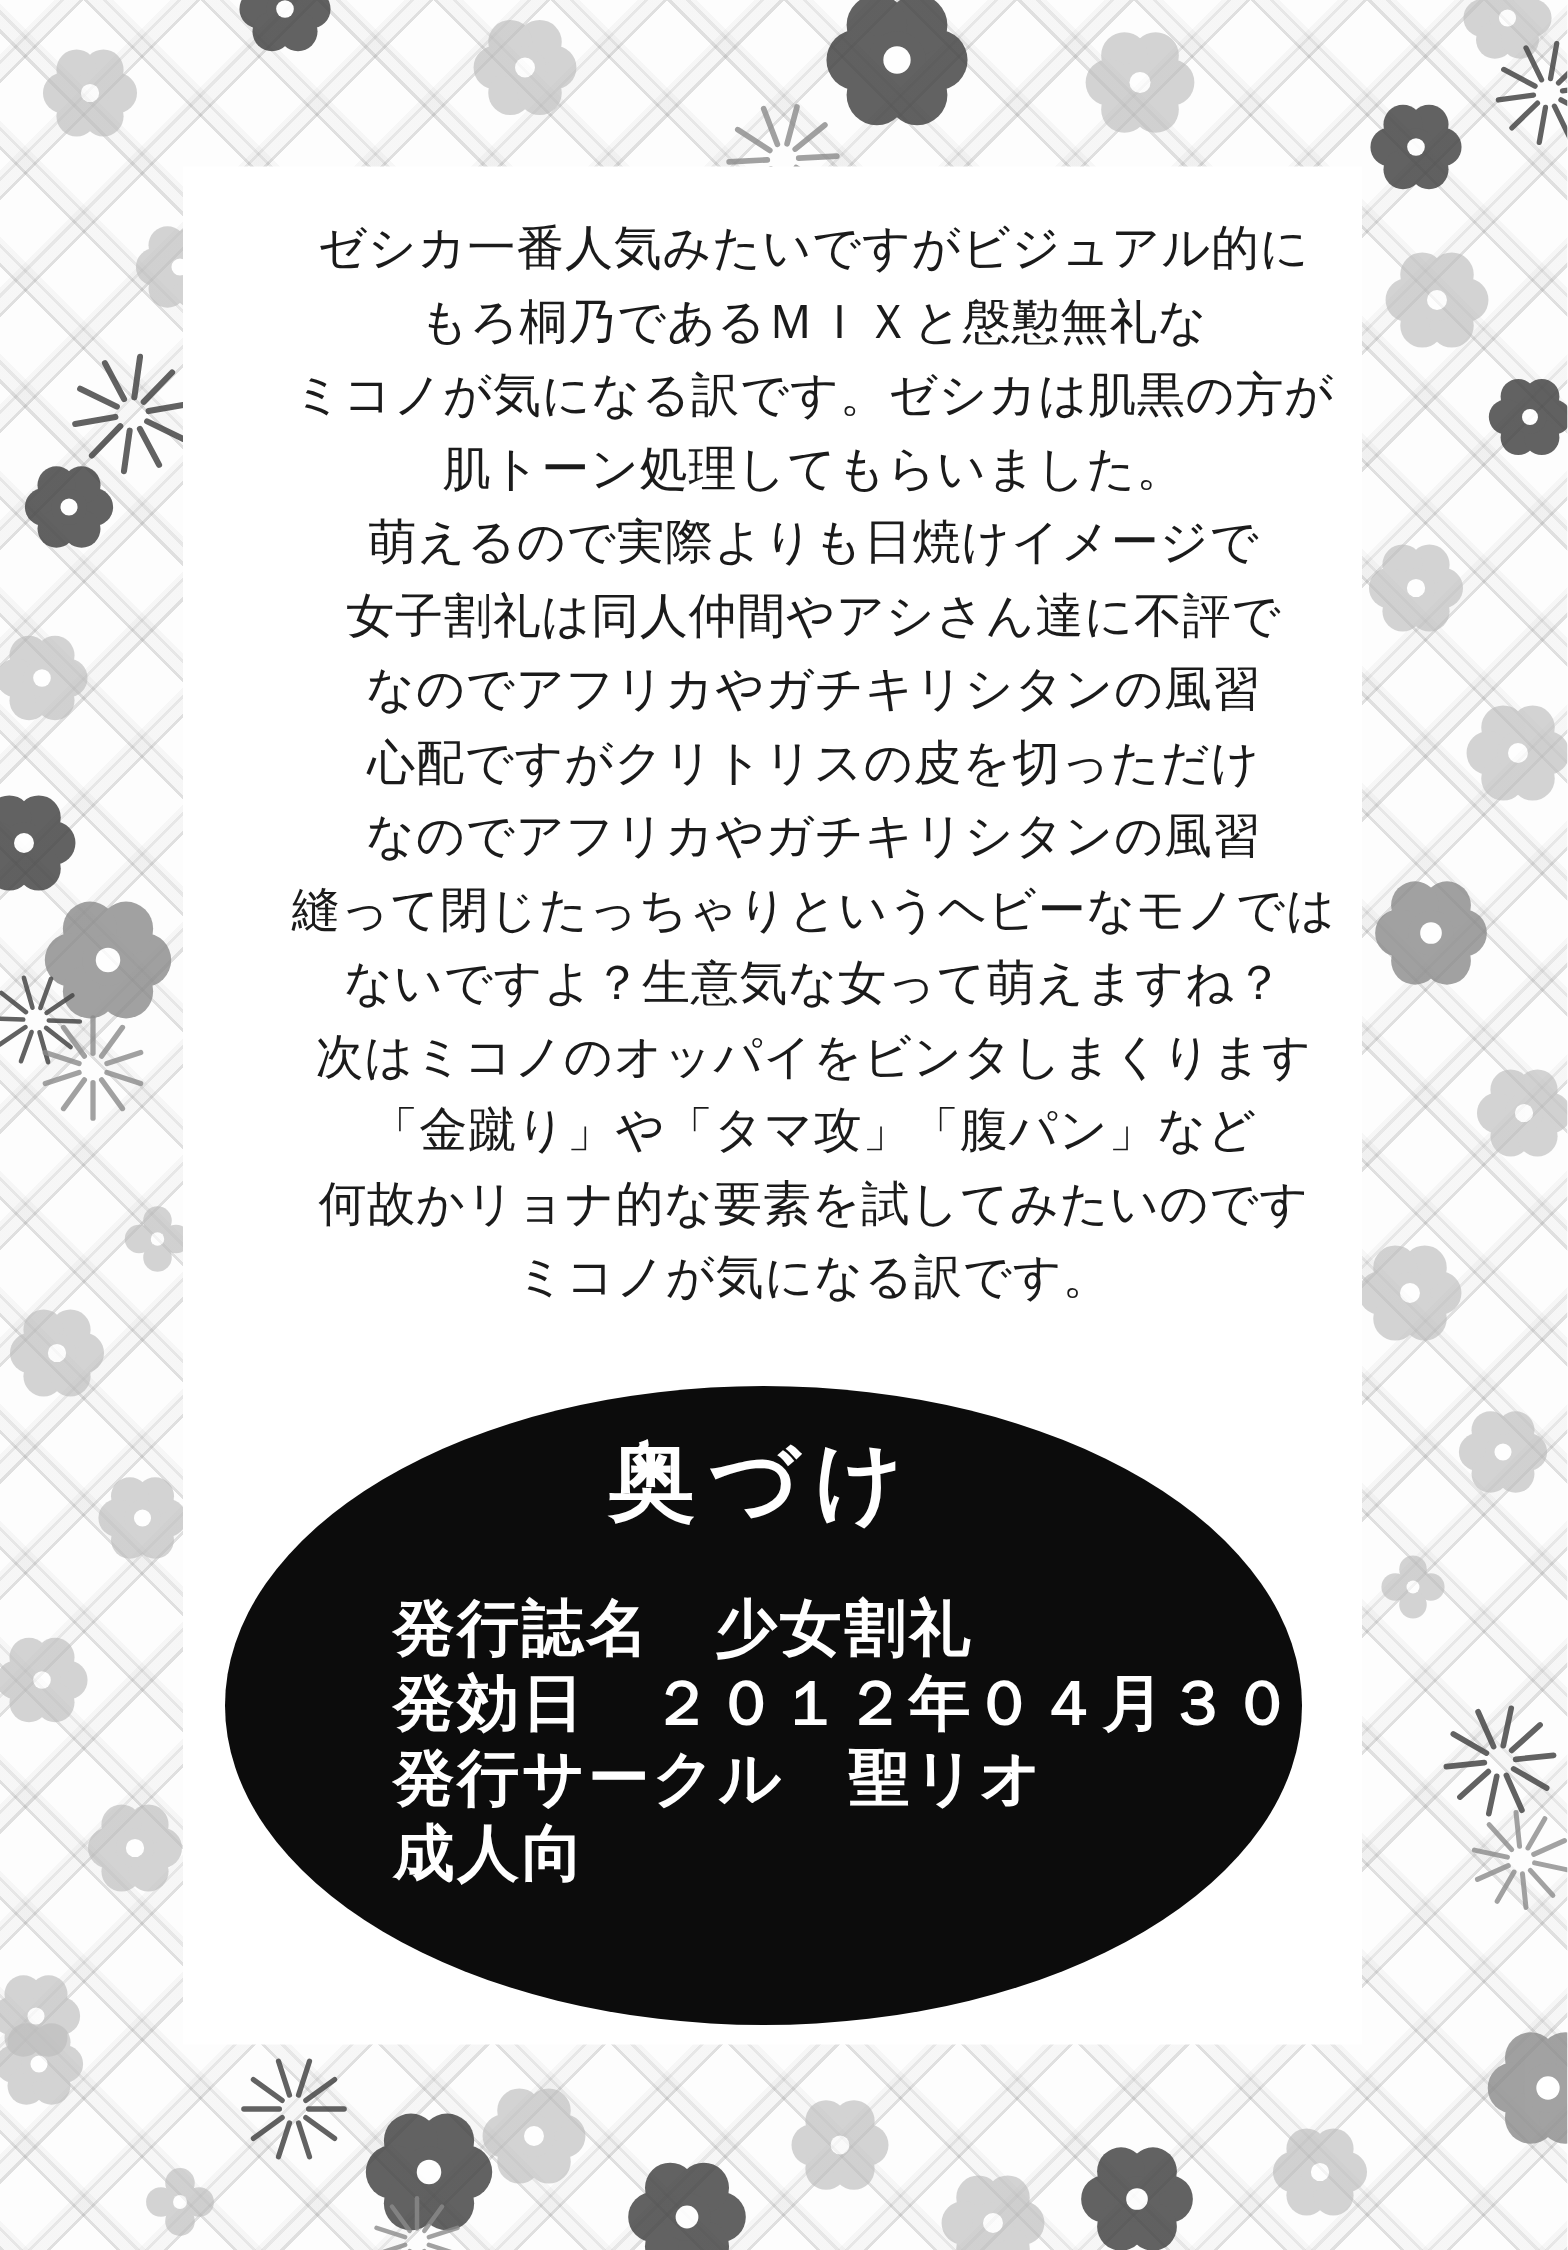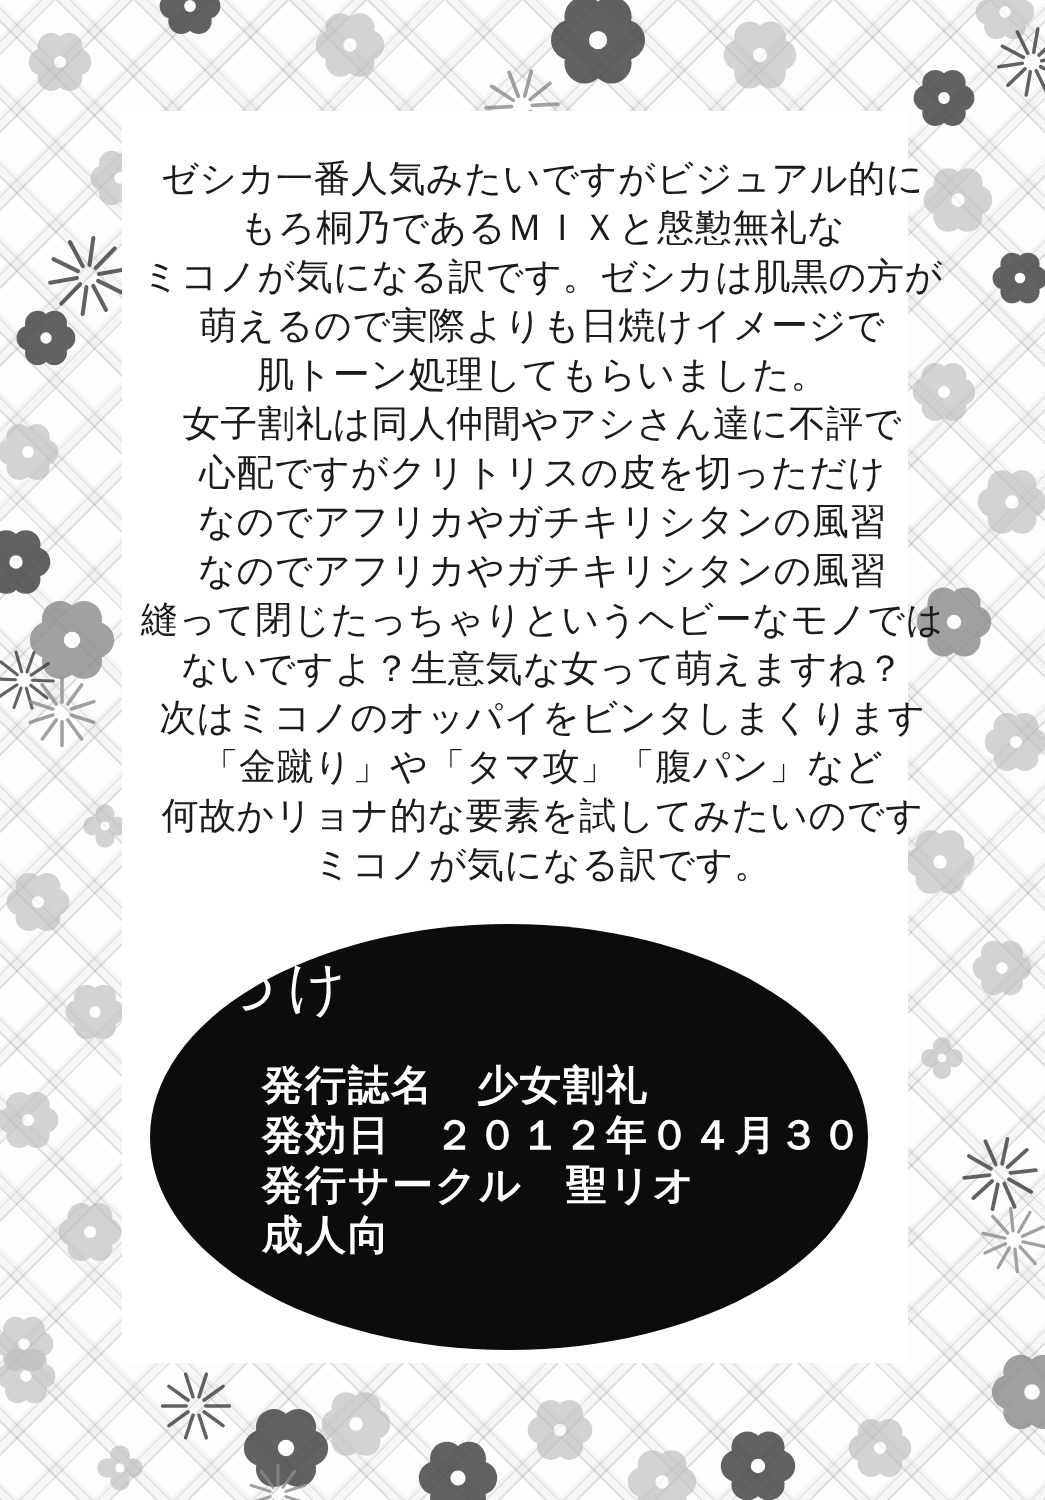--- a/index.html
+++ b/index.html
@@ -19,40 +19,41 @@
   .deco-defs { position:absolute; width:0; height:0; }
   .flower { position:absolute; z-index:1; pointer-events:none; }
   .content-box {
     position:absolute; z-index:2;
     left:122px; top:111px;
     width:786px; height:1252px;
     background:#ffffff;
   }
   .afterword {
     position:absolute; z-index:3;
-    left:0; top:154px; width:1045px;
+    left:0; top:141px; width:1045px;
     text-align:center;
     color:#1b1b1b;
-    font-size:37px;
+    font-size:32px;
     letter-spacing:0.5px;
     padding-left:40px;
   }
   .aline { height:49px; line-height:49px; white-space:nowrap; }
   .colophon {
     position:absolute; z-index:4;
     left:150px; top:924px;
     width:718px; height:426px;
     background:#0c0c0c;
     border-radius:50%;
     color:#ffffff;
   }
   .colophon-title {
     padding-top:30px;
+    text-align:center;
     font-size:58px;
-    font-weight:normal;
+    font-weight:bold;
     letter-spacing:10px;
     line-height:66px;
   }
   .colophon-lines { margin-top:40px; margin-left:112px; }
   .cline {
     font-size:41px;
     font-weight:bold;
     line-height:50px;
     letter-spacing:2px;
     white-space:nowrap;
@@ -243,25 +244,25 @@
         <use href="#sym-flower6"></use>
       </svg>
     </div>
 
   <div class="content-box"></div>
 
   <div class="afterword">
     <div class="aline">ゼシカ一番人気みたいですがビジュアル的に</div>
     <div class="aline">もろ桐乃であるＭＩＸと慇懃無礼な</div>
     <div class="aline">ミコノが気になる訳です。ゼシカは肌黒の方が</div>
+    <div class="aline">肌トーン処理してもらいました。</div>
     <div class="aline">萌えるので実際よりも日焼けイメージで</div>
-    <div class="aline">肌トーン処理してもらいました。</div>
     <div class="aline">女子割礼は同人仲間やアシさん達に不評で</div>
+    <div class="aline">なのでアフリカやガチキリシタンの風習</div>
     <div class="aline">心配ですがクリトリスの皮を切っただけ</div>
-    <div class="aline">なのでアフリカやガチキリシタンの風習</div>
     <div class="aline">なのでアフリカやガチキリシタンの風習</div>
     <div class="aline">縫って閉じたっちゃりというヘビーなモノでは</div>
     <div class="aline">ないですよ？生意気な女って萌えますね？</div>
     <div class="aline">次はミコノのオッパイをビンタしまくります</div>
     <div class="aline">「金蹴り」や「タマ攻」「腹パン」など</div>
     <div class="aline">何故かリョナ的な要素を試してみたいのです</div>
     <div class="aline">ミコノが気になる訳です。</div>
   </div>
 
   <div class="colophon">

